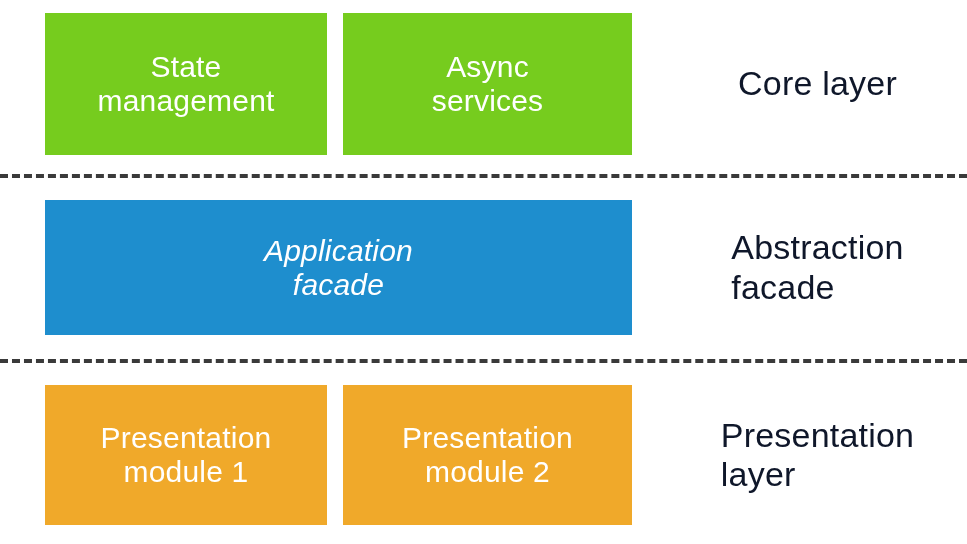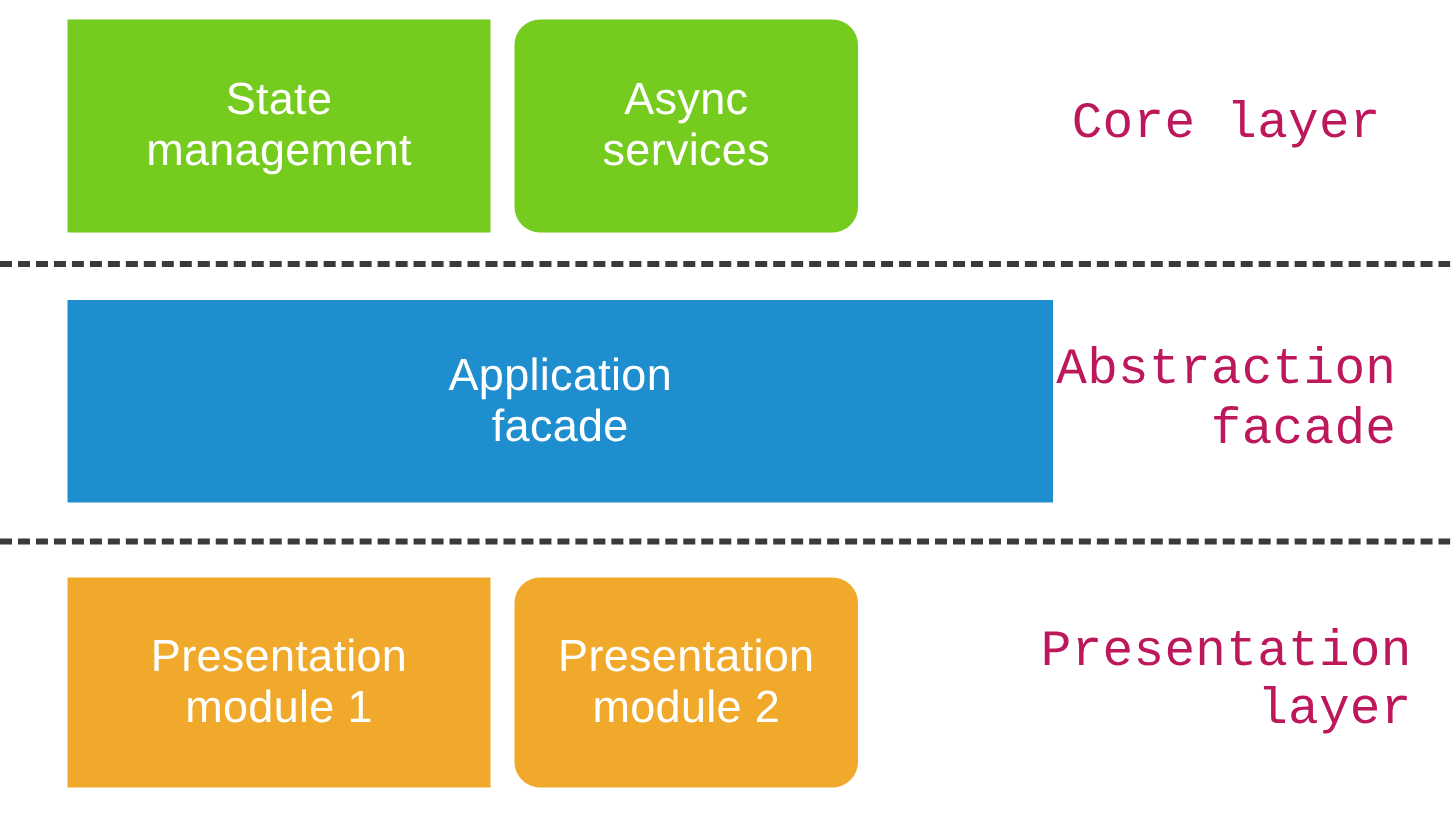--- a/index.html
+++ b/index.html
@@ -53,48 +53,48 @@
   .core-box      { background: #76cc1e; }
   .abstraction-box { background: #1e8ece; }
   .presentation-box { background: #f0a92a; }
 
   
   #row-core          { top: 13px;  height: 142px; }
   #row-abstraction   { top: 200px; height: 135px; }
   #row-presentation  { top: 385px; height: 140px; }
 
   .col-left  { left: 45px;  width: 282px; }
-  .col-right { left: 343px; width: 229px; border-radius: 17px; }
-  .col-full  { left: 45px;  width: 657px; }
+  .col-right { left: 343px; width: 289px; }
+  .col-full  { left: 45px;  width: 587px; font-style: italic; }
 
   
   .divider {
     position: absolute;
     left: 0;
     width: 967px;
     height: 0;
     border-top: 4px dashed #3a3a3a;
   }
   #divider-1 { top: 174px; }
   #divider-2 { top: 359px; }
 
   
   .layer-caption {
     position: absolute;
     left: 668px;
     width: 299px;
     display: flex;
     align-items: center;
     justify-content: center;
-    color: #be185d;
-    font-family: Liberation Mono, monospace;
+    color: #0f172a;
+    font-family: Liberation Sans, sans-serif;
     font-size: 34px;
     font-weight: 400;
     line-height: 1.15;
-    text-align: right;
+    text-align: left;
     letter-spacing: 0.2px;
     white-space: pre-line;
   }
   #caption-core         { top: 13px;  height: 142px; }
   #caption-abstraction  { top: 200px; height: 135px; }
   #caption-presentation { top: 385px; height: 140px; }
 </style>
 </head>
 <body>
 

